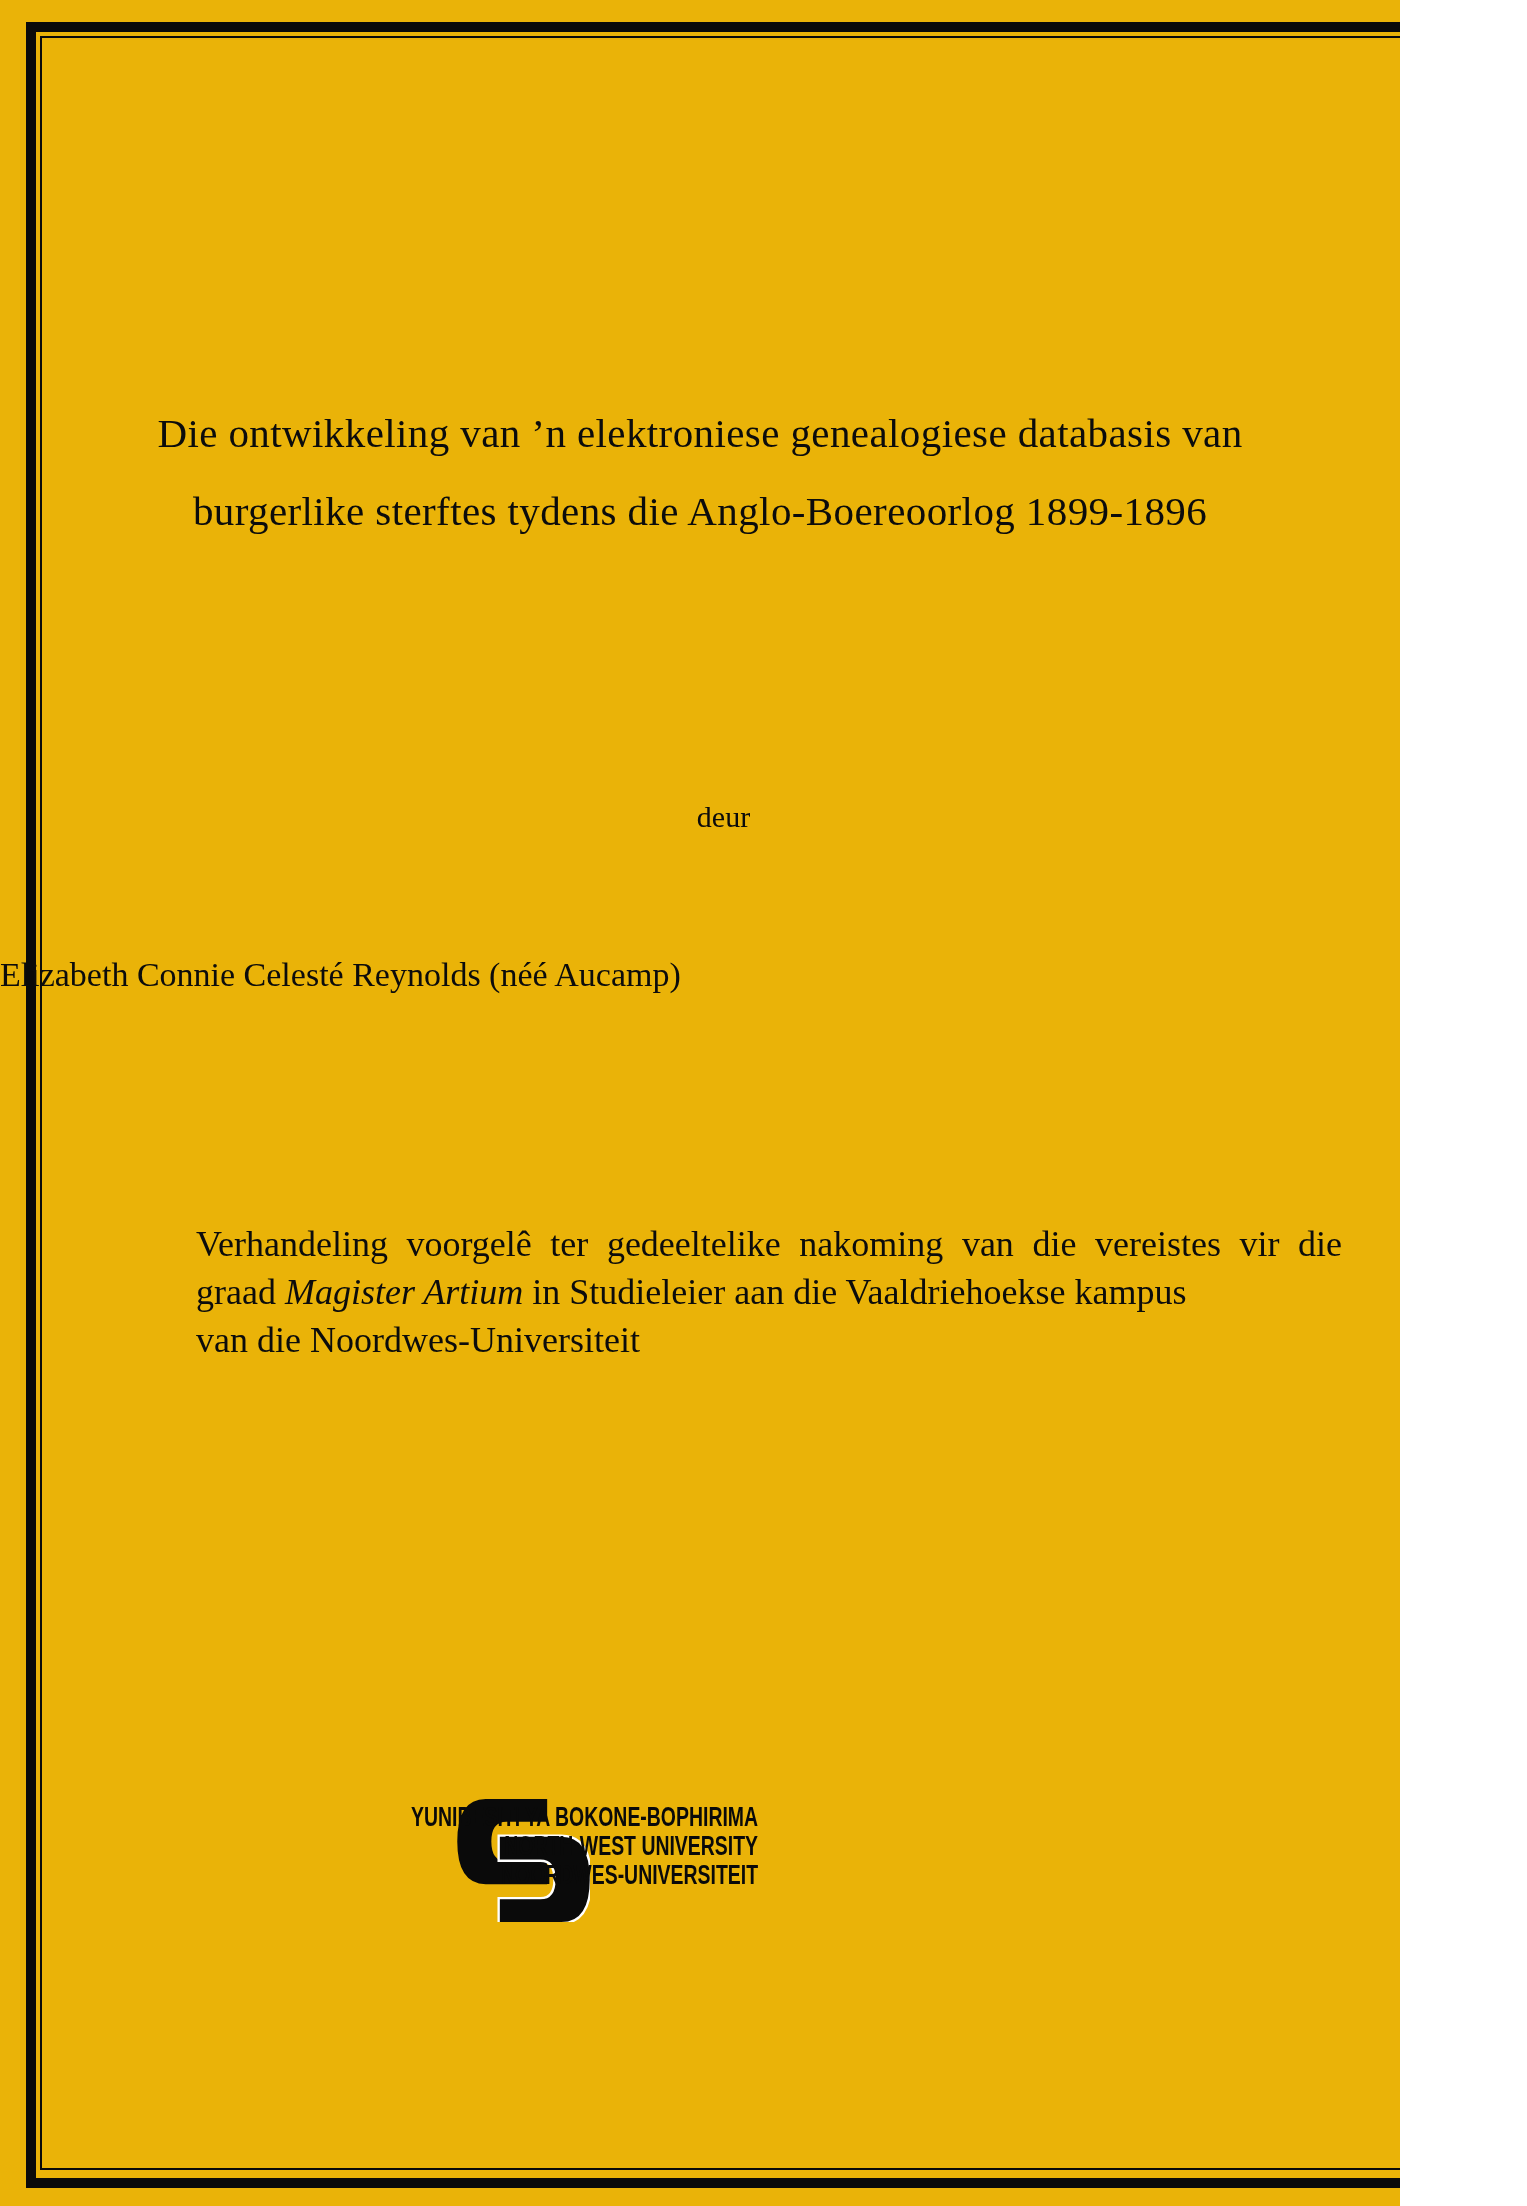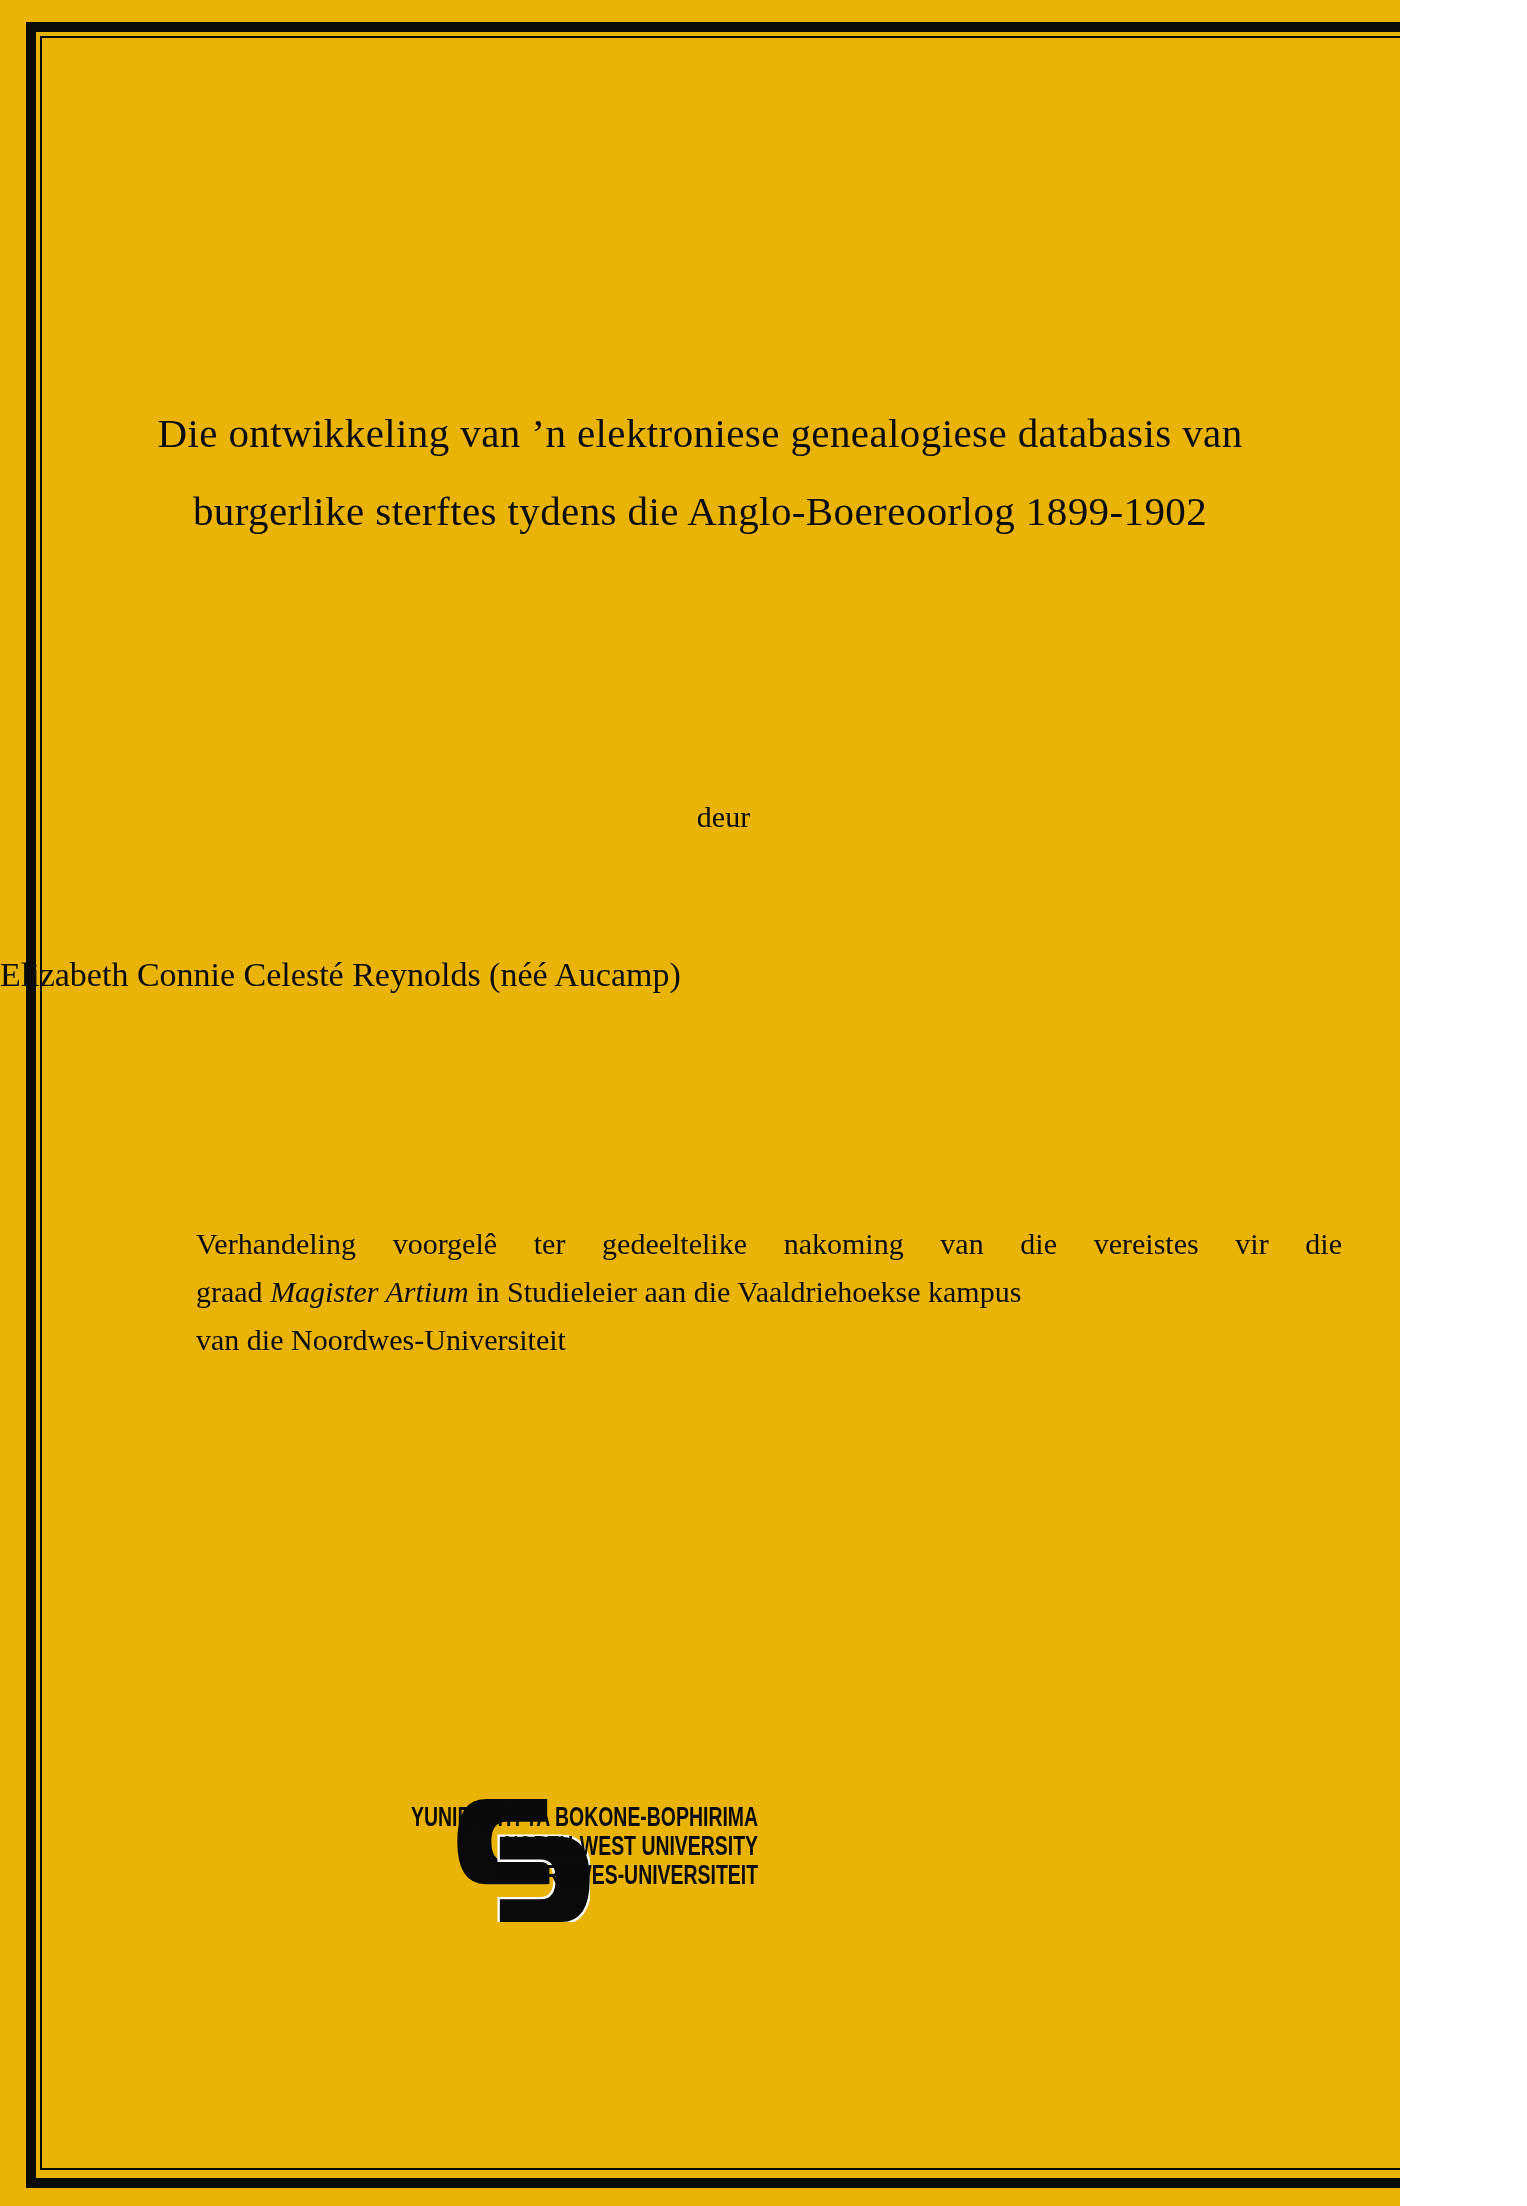--- a/index.html
+++ b/index.html
@@ -43,21 +43,21 @@
   .author {
     position: absolute;
     left: 0; right: 0; top: 956px;
     text-align: left;
     font-size: 34px;
   }
   .statement {
     position: absolute;
     left: 196px; top: 1220px;
     width: 1146px;
-    font-size: 30px;
+    font-size: 36px;
     line-height: 48px;
   }
   .statement .just {
     text-align: justify;
     text-align-last: justify;
     text-justify: inter-word;
   }
   .italic { font-style: italic; text-align: right; }
   .supervisor-block {
     position: absolute;
@@ -86,21 +86,21 @@
 </head>
 <body>
 
 <div class="page">
 
   <div class="frame-outer"></div>
   <div class="frame-inner"></div>
 
   <div class="thesis-title">
     <div>Die ontwikkeling van ’n elektroniese genealogiese databasis van</div>
-    <div>burgerlike sterftes tydens die Anglo-Boereoorlog 1899-1902</div>
+    <div>burgerlike sterftes tydens die Anglo-Boereoorlog 1899-1896</div>
   </div>
 
   <div class="byline">deur</div>
 
   <div class="author">Elizabeth Connie Celesté Reynolds (néé Aucamp)</div>
 
   <div class="statement">
     <div class="just">Verhandeling voorgelê ter gedeeltelike nakoming van die vereistes vir die</div>
     <div><span>graad </span><span class="italic">Magister Artium</span><span> in Studieleier aan die Vaaldriehoekse kampus</span></div>
     <div>van die Noordwes-Universiteit</div>

